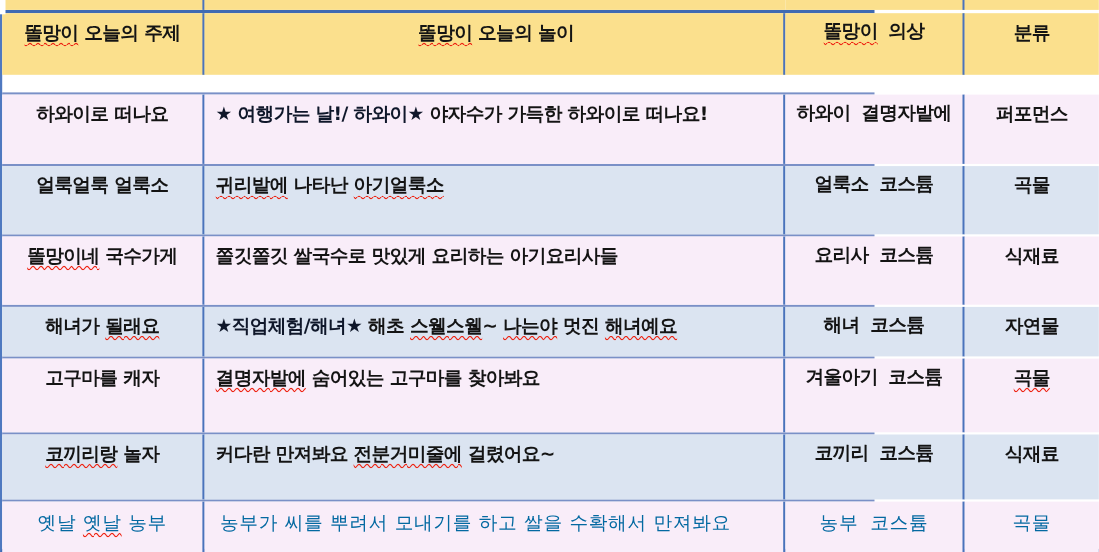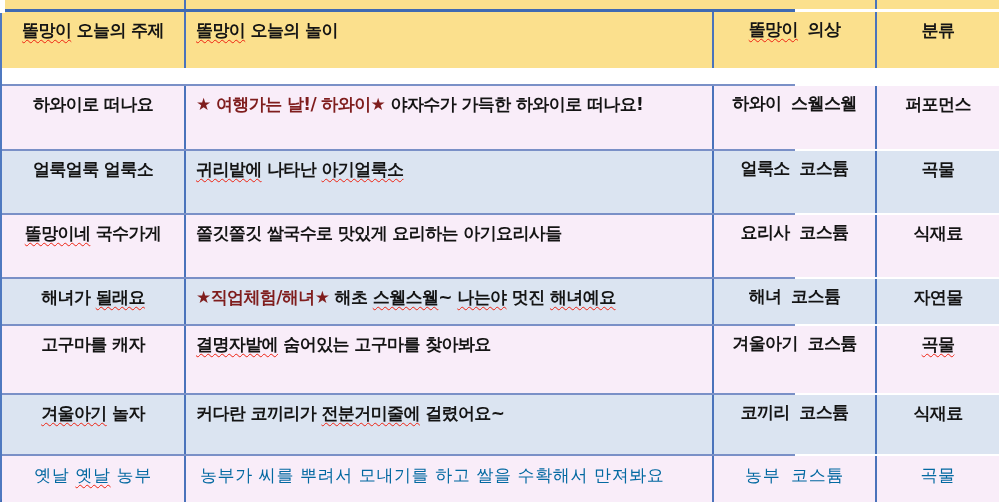--- a/index.html
+++ b/index.html
@@ -30,21 +30,21 @@
   .blue .cell{ background:#dbe4f1; }
   .r .cell{ padding-top:8px; }
   .c1,.c3,.c4{ text-align:center; }
   .c1{ border-right:2px solid #4a73bb; }
   .c2{ border-right:2px solid #4a73bb; text-align:left; padding-left:10px; padding-right:6px; }
   .c3{ border-right:2px solid #4a73bb;font-family:Liberation Mono, monospace; }
   
   .bold-txt{ font-weight:800; font-size:17px; letter-spacing:-0.6px; color:#141414; line-height:1.25; }
   .plain .cell{ font-weight:400; font-size:17px; letter-spacing:0.6px; color:#0369a1; }
   .plain .c2{ padding-left:14px; }
-  .green{ color:#7f1d1d; }
+  .green{ color:#0f172a; }
   .sq{
     text-decoration-line:underline;
     text-decoration-style:wavy;
     text-decoration-color:#ee2211;
     text-decoration-thickness:1px;
     text-underline-offset:3px;
   }
   .notch{ position:absolute; left:0; top:267
 
 px; width:5px; height:13px; background:#ffffff; }
@@ -57,29 +57,29 @@
 
     <div class="row strip">
       <div class="cell c1"></div>
       <div class="cell c2" style="border-right:none"></div>
       <div class="cell c3"></div>
       <div class="cell c4"></div>
     </div>
 
     <div class="row hdr bold-txt">
       <div class="cell c1"><span class="sq">똘망이</span><span> 오늘의 주제</span></div>
-      <div class="cell c2" style=""><span class="sq">똘망이</span><span> 오늘의 놀이</span></div>
+      <div class="cell c2" style="text-align:center"><span class="sq">똘망이</span><span> 오늘의 놀이</span></div>
       <div class="cell c3"><span class="sq">똘망이</span><span> 의상</span></div>
       <div class="cell c4"><span>분류</span></div>
     </div>
 
     <div class="row r r1 pink bold-txt">
       <div class="cell c1"><span>하와이로 떠나요</span></div>
       <div class="cell c2"><span class="green">★ 여행가는 날!/ 하와이★</span><span> 야자수가 가득한 하와이로 떠나요!</span></div>
-      <div class="cell c3"><span>하와이 스웰스웰</span></div>
+      <div class="cell c3"><span>하와이 결명자밭에</span></div>
       <div class="cell c4"><span>퍼포먼스</span></div>
     </div>
 
     <div class="row r r2 blue bold-txt">
       <div class="cell c1"><span>얼룩얼룩 얼룩소</span></div>
       <div class="cell c2"><span class="sq">귀리밭에</span><span> 나타난 </span><span class="sq">아기얼룩소</span></div>
       <div class="cell c3"><span>얼룩소 코스튬</span></div>
       <div class="cell c4"><span>곡물</span></div>
     </div>
 
@@ -98,22 +98,22 @@
     </div>
 
     <div class="row r r5 pink bold-txt">
       <div class="cell c1"><span>고구마를 캐자</span></div>
       <div class="cell c2"><span class="sq">결명자밭에</span><span> 숨어있는 고구마를 찾아봐요</span></div>
       <div class="cell c3"><span>겨울아기 코스튬</span></div>
       <div class="cell c4"><span class="sq">곡물</span></div>
     </div>
 
     <div class="row r r6 blue bold-txt">
-      <div class="cell c1"><span class="sq">겨울아기</span><span> 놀자</span></div>
-      <div class="cell c2"><span>커다란 코끼리가 </span><span class="sq">전분거미줄에</span><span> 걸렸어요~</span></div>
+      <div class="cell c1"><span class="sq">코끼리랑</span><span> 놀자</span></div>
+      <div class="cell c2"><span>커다란 만져봐요 </span><span class="sq">전분거미줄에</span><span> 걸렸어요~</span></div>
       <div class="cell c3"><span>코끼리 코스튬</span></div>
       <div class="cell c4"><span>식재료</span></div>
     </div>
 
     <div class="row r r7 pink plain">
       <div class="cell c1"><span>옛날 </span><span class="sq">옛날</span><span> 농부</span></div>
       <div class="cell c2"><span>농부가 씨를 뿌려서 모내기를 하고 쌀을 수확해서 만져봐요</span></div>
       <div class="cell c3"><span>농부 코스튬</span></div>
       <div class="cell c4"><span>곡물</span></div>
     </div>

